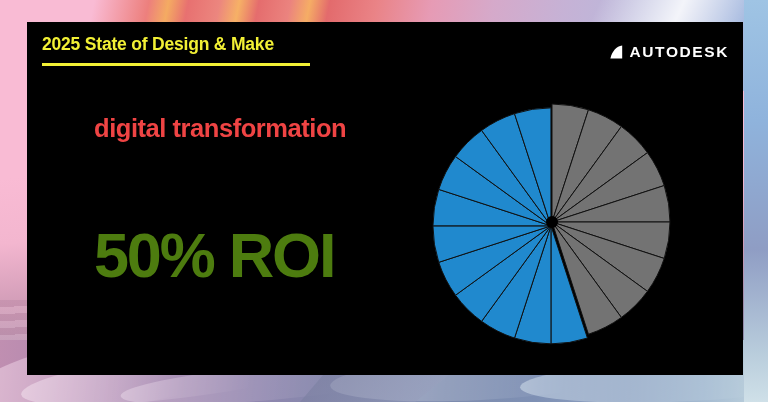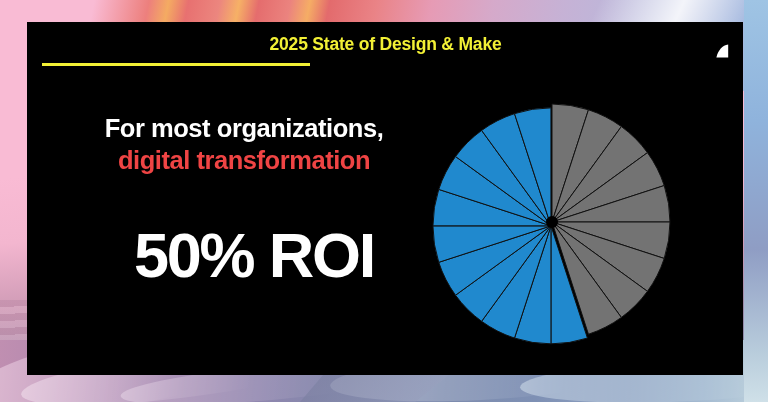--- a/index.html
+++ b/index.html
@@ -1,20 +1,20 @@
 <!DOCTYPE html>
 <html><head>
 <meta charset="utf-8">
 <style>
   html,body{margin:0;padding:0;background:#000;}
   body{width:768px;height:402px;overflow:hidden;
        font-family:"Liberation Sans","DejaVu Sans",sans-serif;}
 
   
-  #canvas{position:relative;width:768px;height:402px;overflow:hidden;text-align:center;}
+  #canvas{position:relative;width:768px;height:402px;overflow:hidden;}
 
   
   .bg-layer{position:absolute;inset:0;}
   #bg-base{
     background:
       linear-gradient(175deg,
         #f9bbd4 0%, #f9bbd4 38%, #f3b6cf 52%,
         #cf9bb6 66%, #9e8aa8 78%, #8b8bab 88%, #9fa6c0 100%);
   }
   
@@ -123,21 +123,21 @@
     letter-spacing:-.45px;color:#ffffff;white-space:nowrap;
   }
   .hl.accent{color:#ef4444;font-weight:700;}
 
   #stat{position:absolute;left:67px;top:204px;width:320px;}
   #stat-kicker{
     color:#fff;font-size:20px;font-weight:700;letter-spacing:.2px;
     line-height:1;margin-bottom:4px;
   }
   #stat-value{
-    color:#ffffff;font-size:63px;font-weight:700;letter-spacing:-2.2px;
+    color:#4d7c0f;font-size:63px;font-weight:700;letter-spacing:-2.2px;
     line-height:.94;white-space:nowrap;
   }
 
   
   #chart-wrap{position:absolute;left:392px;top:64px;width:260px;height:270px;}
   #pie{display:block;width:260px;height:270px;}
 </style>
 </head>
 <body>
 
@@ -159,25 +159,25 @@
   <div id="panel">
 
     <div id="header">
       <div id="eyebrow">2025 State of Design &amp; Make</div>
       <div id="eyebrow-rule"></div>
 
       <div id="brand">
         <svg id="brand-mark" viewBox="0 0 20 14">
           <path d="M19.2 13.4 H7.4 C9.0 6.4 13.4 1.4 19.2 0.6 Z" fill="#ffffff"></path>
         </svg>
+        <span id="brand-word">AUTODESK</span>
       </div>
     </div>
 
     <div id="copy">
-      <div class="hl">For most organizations,</div>
       <div class="hl accent">digital transformation</div>
     </div>
 
     <div id="stat">
       <div id="stat-value">50% ROI</div>
     </div>
 
     <div id="chart-wrap">
       <svg id="pie" viewBox="0 0 260 270">
         <g id="pie-slices">

